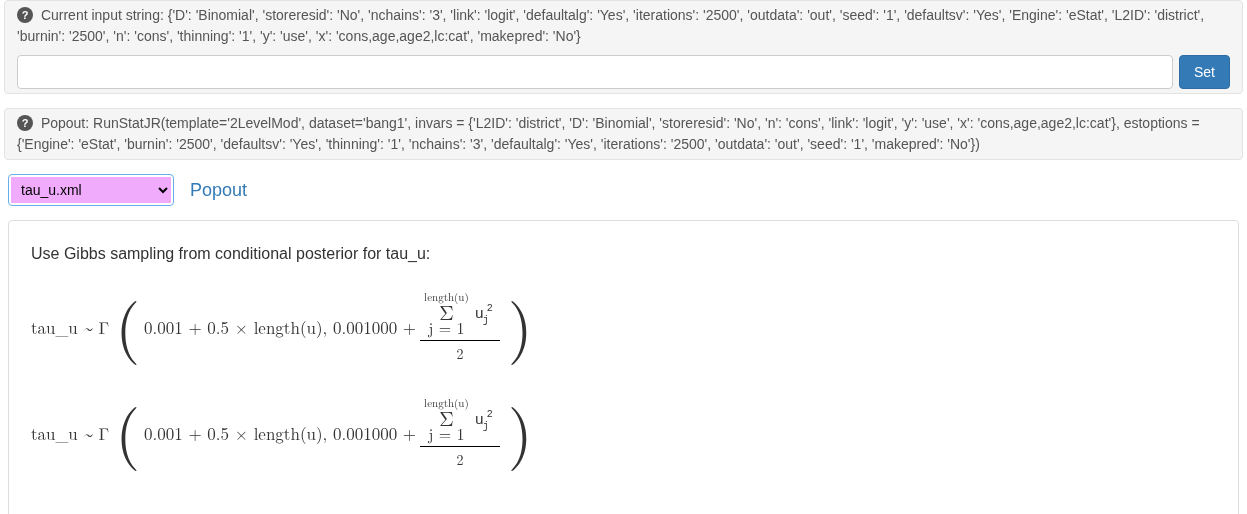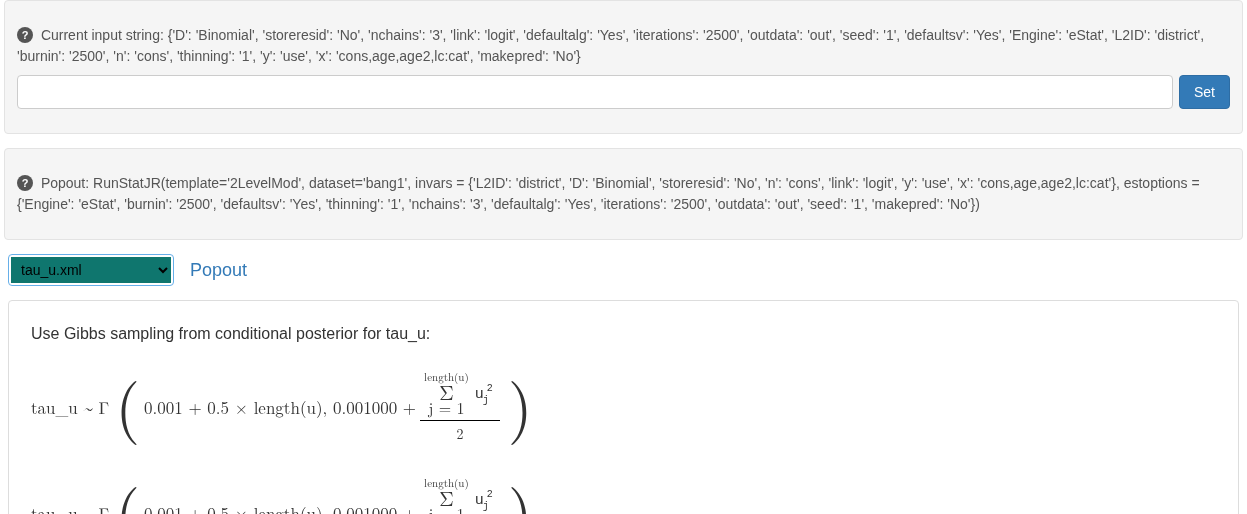--- a/index.html
+++ b/index.html
@@ -7,21 +7,21 @@
       font-family: "Helvetica Neue", Helvetica, Arial, sans-serif;
       font-size: 14px;
       color: #333;
       background: #fff;
       padding: 0 4px;
     }
     .panel {
       background: #f5f5f5;
       border: 1px solid #e3e3e3;
       border-radius: 4px;
-      padding: 24px 12px;
+      padding: 4px 12px;
       margin-bottom: 14px;
     }
     .panel-text {
       color: #555;
       line-height: 1.5;
       font-size: 14px;
     }
     .help-icon {
       display: inline-flex;
       align-items: center;
@@ -71,21 +71,21 @@
     .select-wrap {
       border: 1px solid #66afe9;
       border-radius: 4px;
       padding: 2px;
     }
     .output-select {
       border: none;
       padding: 4px 6px;
       font-size: 14px;
       width: 160px;
-      background: #0f766e;
+      background: #f0abfc;
       outline: none;
     }
     .popout-link {
       color: #337ab7;
       text-decoration: none;
       font-size: 18px;
       cursor: pointer;
     }
     .output-panel {
       border: 1px solid #ddd;

